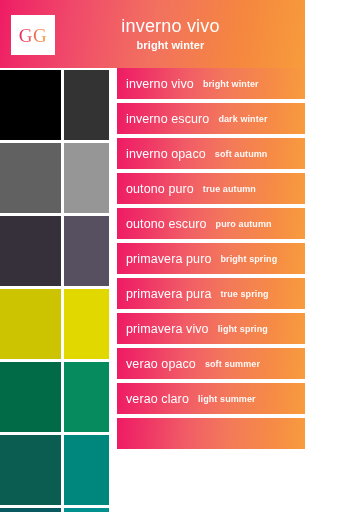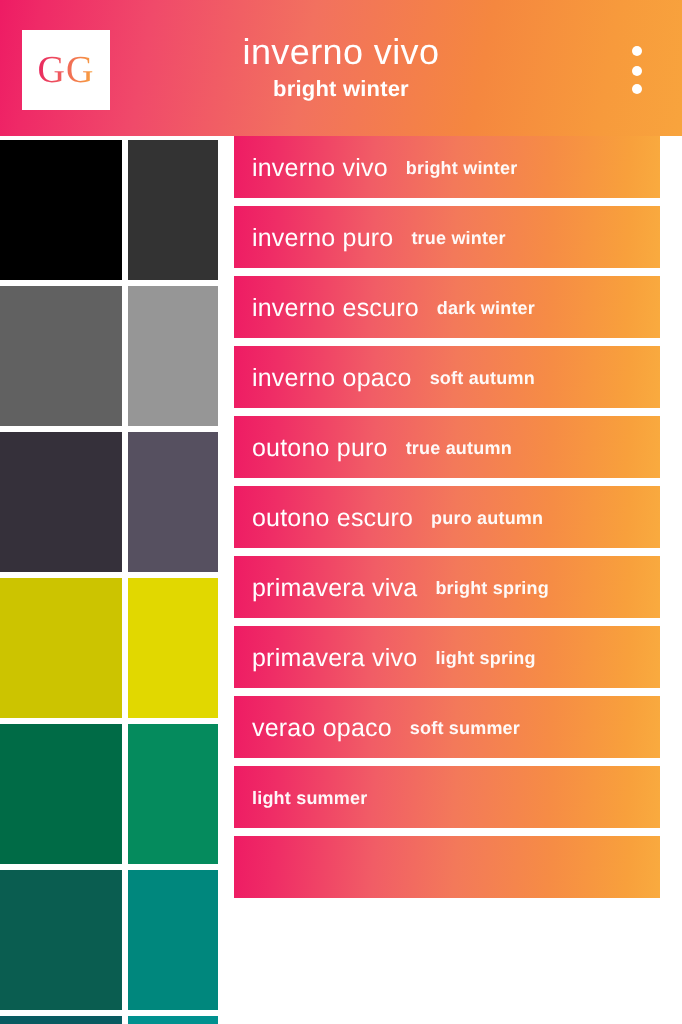--- a/index.html
+++ b/index.html
@@ -10,21 +10,21 @@
   body {
     width: 341px;
     height: 512px;
     overflow: hidden;
     font-family: "Liberation Sans", sans-serif;
     -webkit-font-smoothing: antialiased;
   }
 
   #app {
     position: relative;
-    width: 341px;
+    width: 305px;
     height: 512px;
     background: #ffffff;
     overflow: hidden;
   }
 
   
   .header {
     position: absolute;
     left: 0; top: 0;
     width: 341px;
@@ -210,52 +210,53 @@
         <div class="swatch" style="background: rgb(8, 90, 96);"></div>
         <div class="swatch" style="background: rgb(0, 145, 143);"></div>
       </div>
 
     <div class="palette-list" id="palette-list">
         <div class="palette-item">
           <span class="pi-name">inverno vivo</span>
           <span class="pi-sub">bright winter</span>
         </div>
         <div class="palette-item">
-          <span class="pi-name">inverno puro</span>
-          <span class="pi-sub">true winter</span>
-        </div>
-        <div class="palette-item">
           <span class="pi-name">inverno escuro</span>
           <span class="pi-sub">dark winter</span>
         </div>
         <div class="palette-item">
           <span class="pi-name">inverno opaco</span>
           <span class="pi-sub">soft autumn</span>
         </div>
         <div class="palette-item">
           <span class="pi-name">outono puro</span>
           <span class="pi-sub">true autumn</span>
         </div>
         <div class="palette-item">
           <span class="pi-name">outono escuro</span>
           <span class="pi-sub">puro autumn</span>
         </div>
         <div class="palette-item">
-          <span class="pi-name">primavera viva</span>
+          <span class="pi-name">primavera puro</span>
           <span class="pi-sub">bright spring</span>
+        </div>
+        <div class="palette-item">
+          <span class="pi-name">primavera pura</span>
+          <span class="pi-sub">true spring</span>
         </div>
         <div class="palette-item">
           <span class="pi-name">primavera vivo</span>
           <span class="pi-sub">light spring</span>
         </div>
         <div class="palette-item">
           <span class="pi-name">verao opaco</span>
           <span class="pi-sub">soft summer</span>
         </div>
         <div class="palette-item">
+          <span class="pi-name">verao claro</span>
           <span class="pi-sub">light summer</span>
         </div>
         <div class="palette-item">
           <span class="pi-name"></span>
           <span class="pi-sub"></span>
         </div>
       </div>
 
   </div>
 

